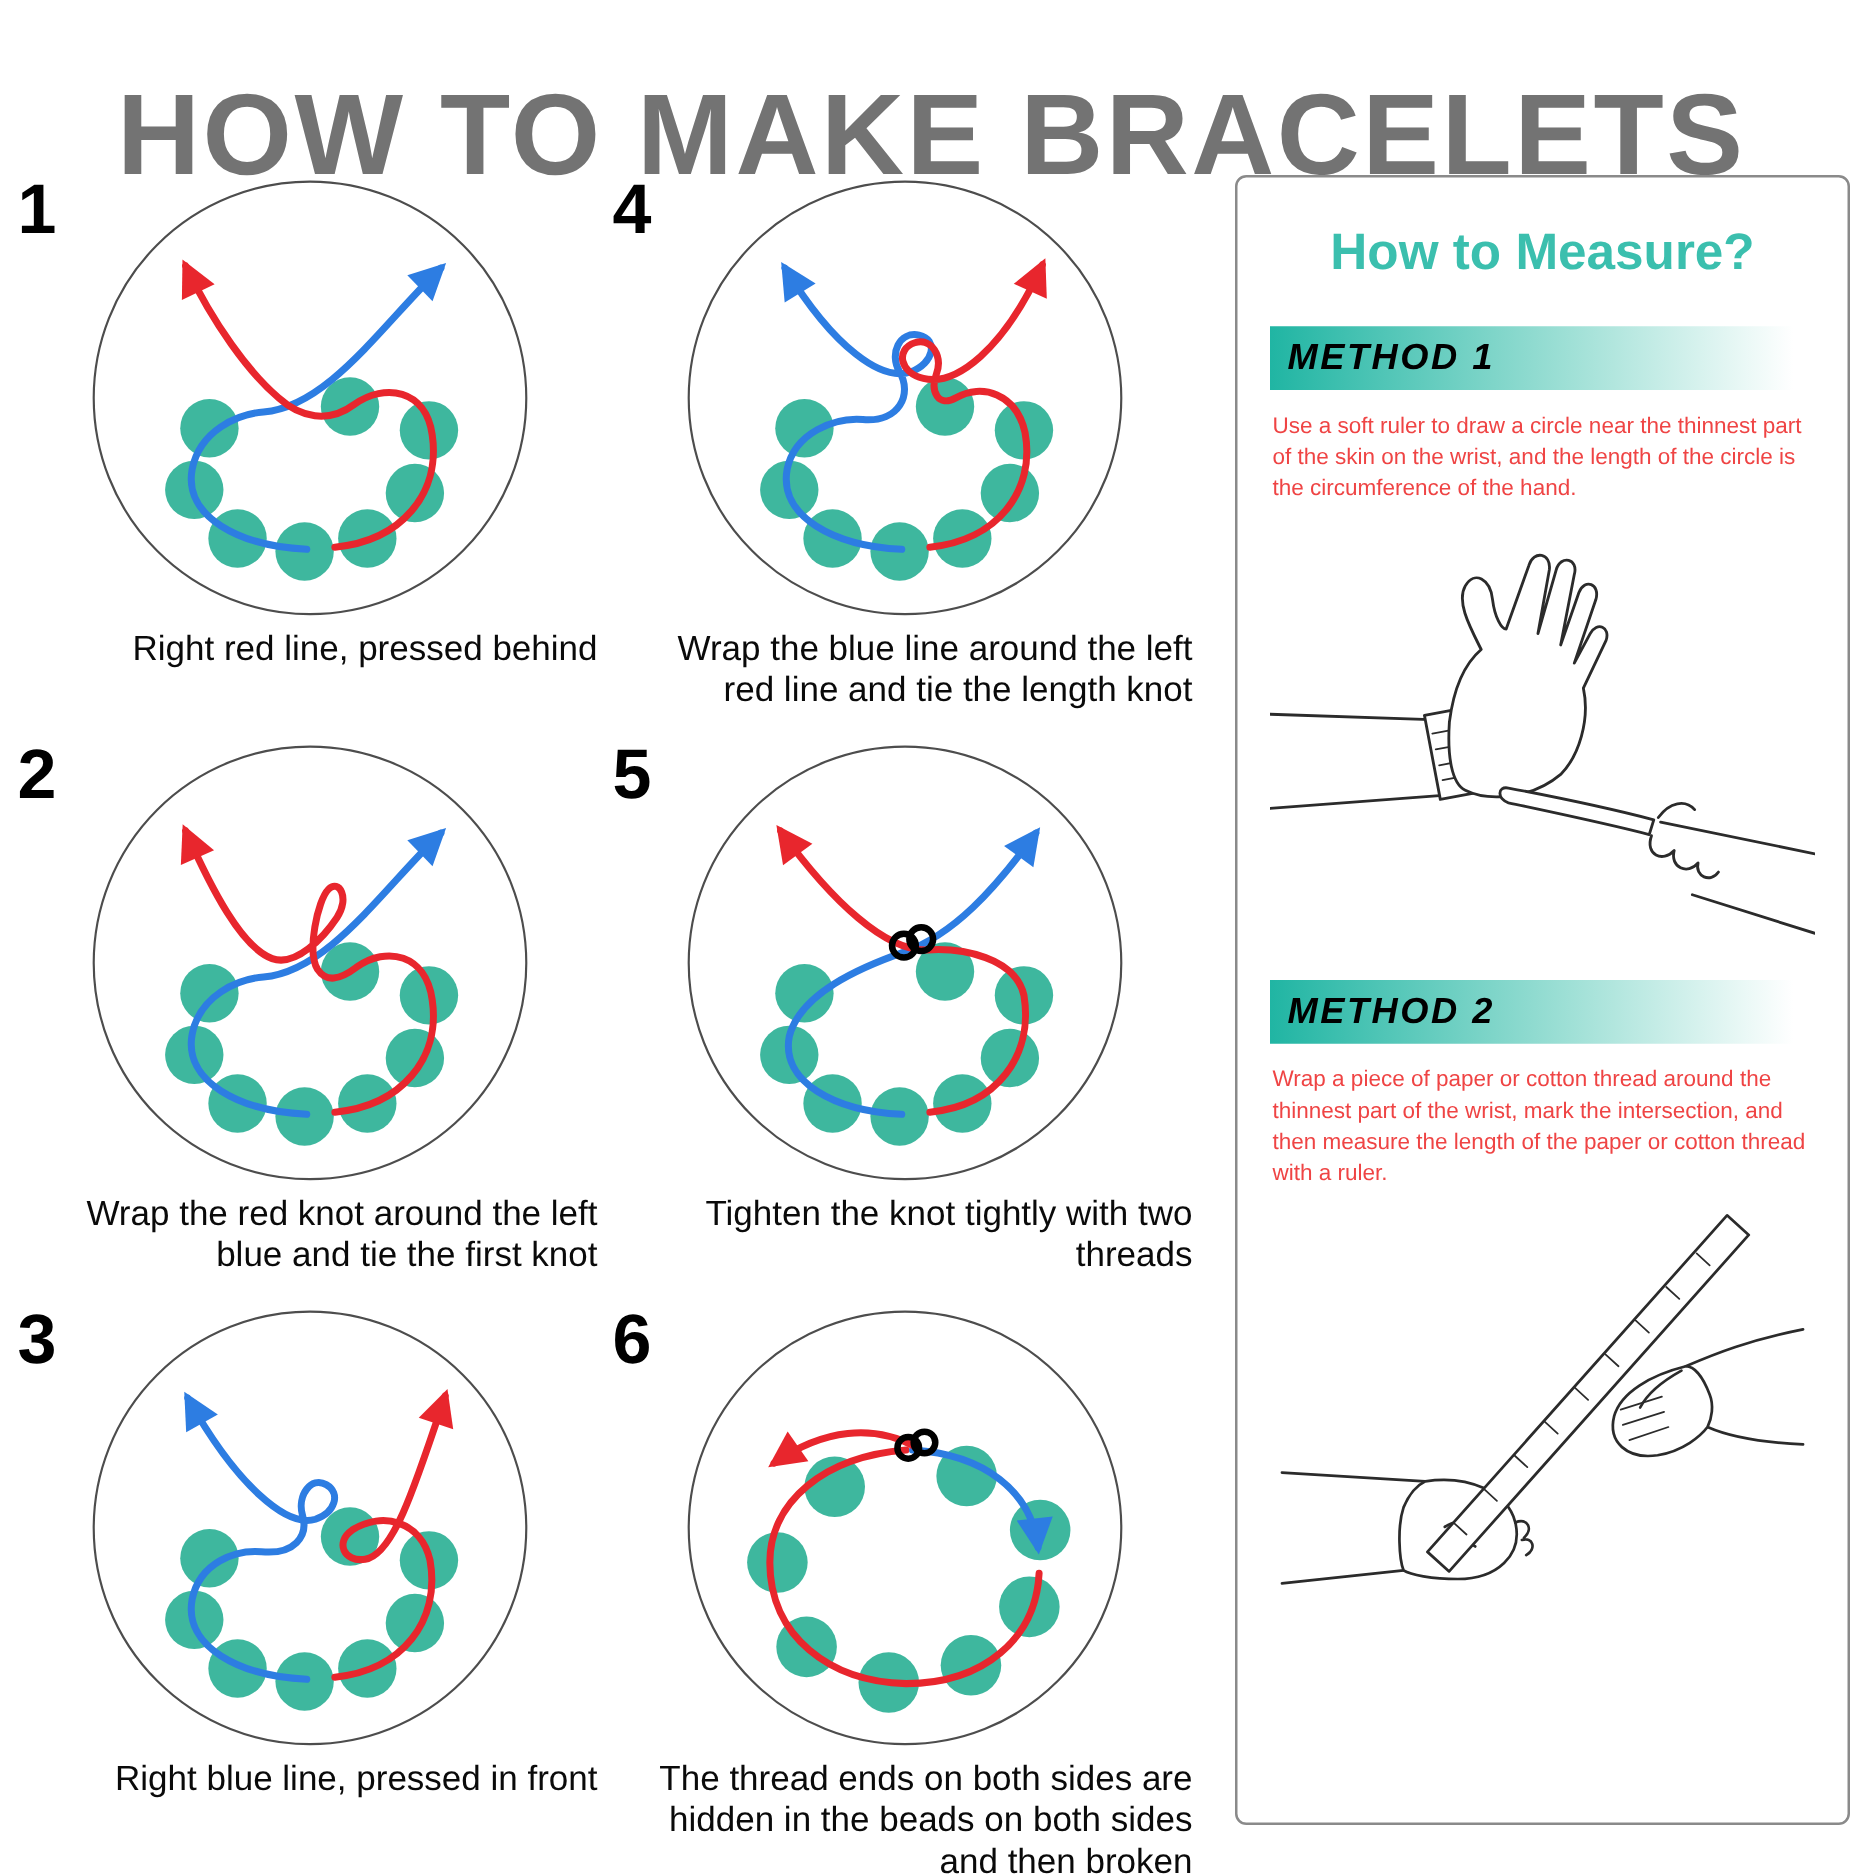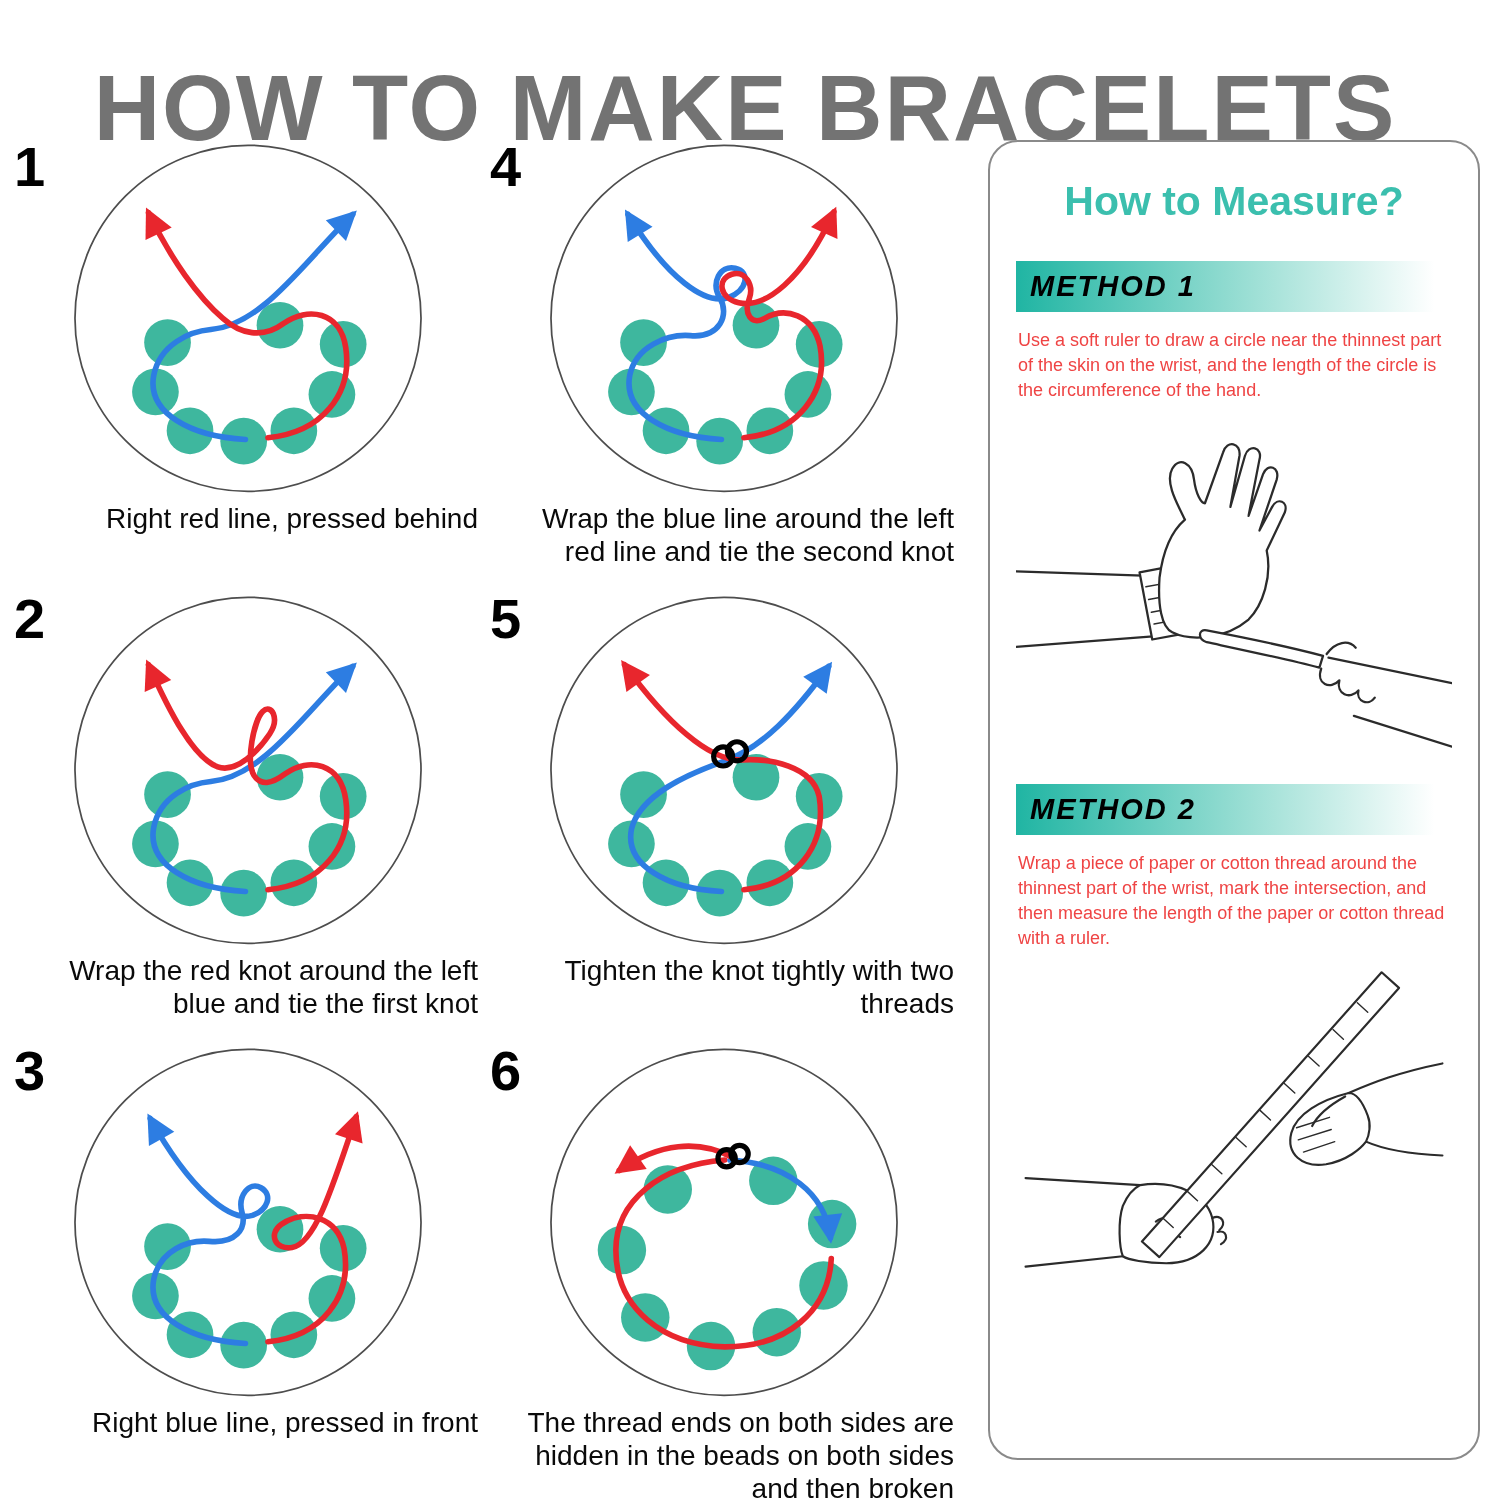--- a/index.html
+++ b/index.html
@@ -17,21 +17,21 @@
   }
   .step{position:relative;}
   .step-num{position:absolute;left:4px;top:8px;font-size:56px;font-weight:700;color:#000;}
   .step-svg{position:absolute;left:52px;top:2px;width:372px;height:372px;}
   .step-caption{
     position:absolute;top:376px;left:8px;width:460px;text-align:right;
     font-size:28px;line-height:1.18;color:#0a0a0a;font-weight:500;
   }
   .measure-panel{
     position:absolute;left:988px;top:140px;width:492px;height:1320px;
-    border:2px solid #8a8a8a;border-radius:30px;box-sizing:border-box;
+    border:2px solid #8a8a8a;border-radius:9px;box-sizing:border-box;
     padding:26px 26px 10px;background:#fff;
   }
   .panel-title{text-align:center;color:#3bbfae;font-size:41px;font-weight:700;margin:10px 0 36px;}
   .method-banner{
     background:linear-gradient(90deg,#20b5a3 0%,#9fe0d6 55%,#ffffff 96%);
     color:#000;font-size:29px;font-weight:700;letter-spacing:2px;
     padding:9px 14px;margin:0 0 16px;font-style:italic;
   }
   .method-text{font-size:18px;line-height:1.38;color:#ef4444;margin:0 2px 10px;}
   .illus{display:block;margin:4px auto 26px;}
@@ -94,21 +94,21 @@
         <circle class="bead" cx="148" cy="350" r="27"></circle>
           <circle class="bead" cx="210" cy="362" r="27"></circle>
         <circle class="bead" cx="268" cy="350" r="27"></circle>
           <circle class="bead" cx="312" cy="308" r="27"></circle>
         <circle class="bead" cx="325" cy="250" r="27"></circle>
           <circle class="bead" cx="252" cy="228" r="27"></circle>
       </g>
       <path class="thread t-blue" marker-end="url(#mb)" d="M 212,360 C 150,357 98,330 106,286 C 113,252 150,238 176,240 C 210,243 222,216 210,196 C 200,179 210,158 228,162 C 246,166 242,188 220,196 C 194,205 150,175 104,100"></path>
       <path class="thread t-red" marker-end="url(#mr)" d="M 238,358 C 300,352 336,306 326,252 C 318,216 286,206 262,220 C 246,229 238,214 244,198 C 250,182 240,164 224,169 C 206,175 210,197 232,202 C 262,209 306,176 342,97"></path>
     </svg>
-    <div class="step-caption">Wrap the blue line around the left red line and tie the second knot</div>
+    <div class="step-caption">Wrap the blue line around the left red line and tie the length knot</div>
   </div>
 
   <div class="step">
     <div class="step-num">2</div>
     <svg class="step-svg" viewBox="0 0 430 430">
       <circle class="ring" cx="215" cy="220" r="200"></circle>
       <g>
         <circle class="bead" cx="122" cy="248" r="27"></circle>
           <circle class="bead" cx="108" cy="305" r="27"></circle>
         <circle class="bead" cx="148" cy="350" r="27"></circle>

